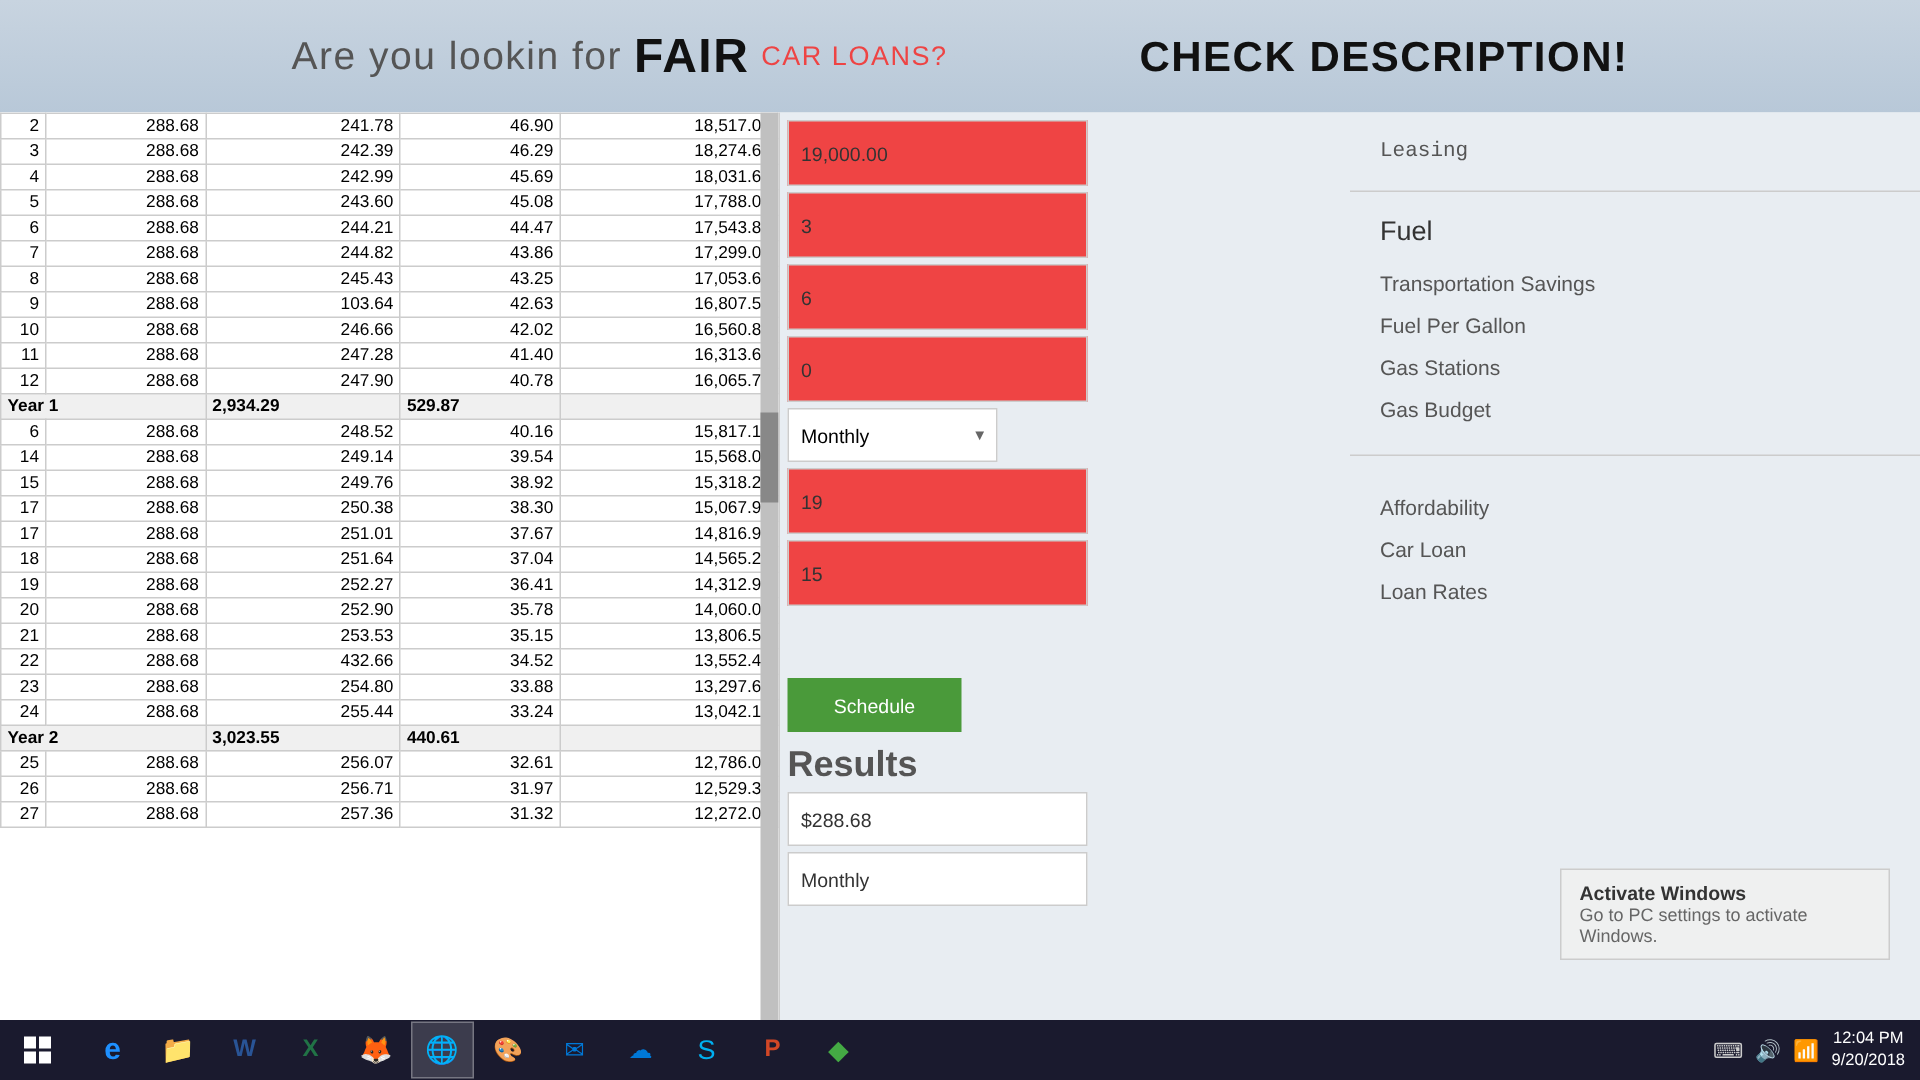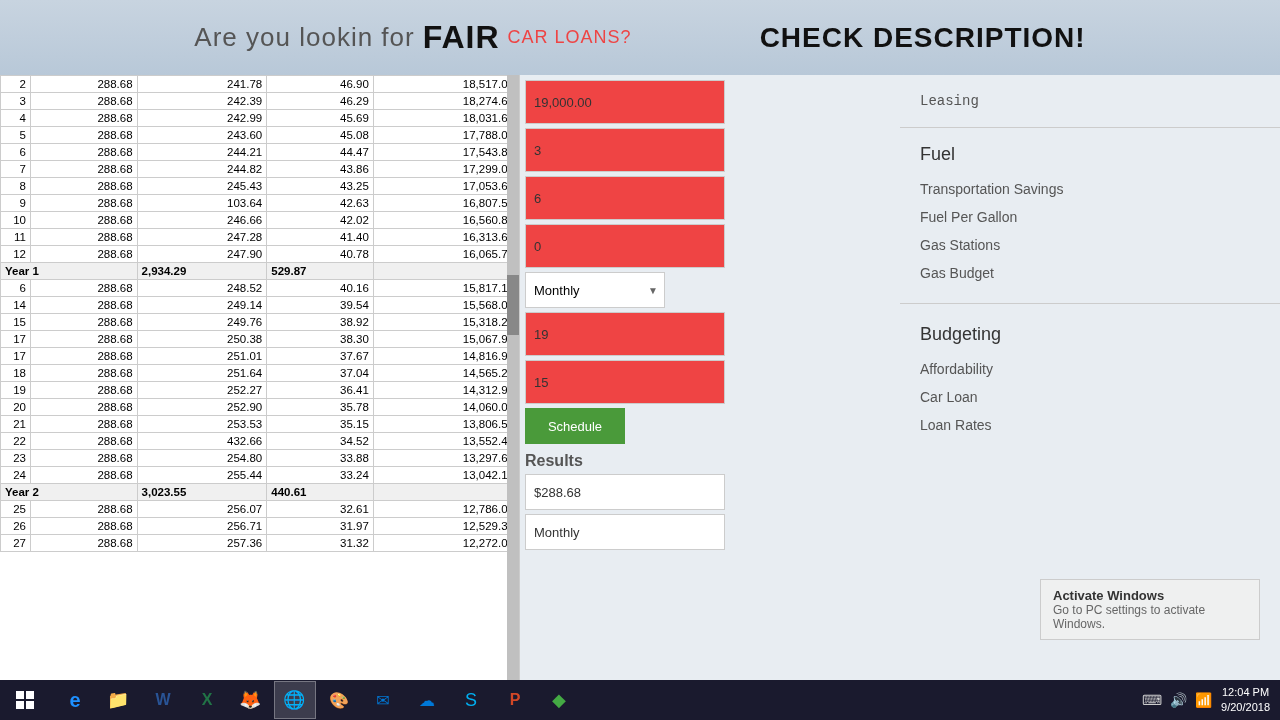--- a/index.html
+++ b/index.html
@@ -145,34 +145,35 @@
     }
     .dropdown-arrow {
       position: absolute;
       right: 6px;
       font-size: 10px;
       color: #666;
       pointer-events: none;
     }
 
     .green-btn {
-      width: 100px;
+      width: 116px;
       height: 36px;
       background: #4a9a3a;
       color: #fff;
       border: none;
       font-size: 13px;
       cursor: pointer;
       display: flex;
       align-items: center;
       justify-content: center;
+      margin-top: 44px;
     }
 
     .results-label {
-      font-size: 16px;
+      font-size: 24px;
       color: #555;
       font-weight: bold;
       margin-top: 4px;
     }
 
     .result-field {
       width: 200px;
       height: 36px;
       background: #fff;
       border: 1px solid #ccc;
@@ -615,21 +616,20 @@
         <span>Gas Stations</span>
       </div>
       <div class="sidebar-item">
         <span>Gas Budget</span>
       </div>
     </div>
 
     <div class="section-divider"></div>
 
     <div class="sidebar-section">
-      <h3>Budgeting</h3>
       <div class="sidebar-item">
         <span>Affordability</span>
       </div>
       <div class="sidebar-item">
         <span>Car Loan</span>
       </div>
       <div class="sidebar-item">
         <span>Loan Rates</span>
       </div>
     </div>

